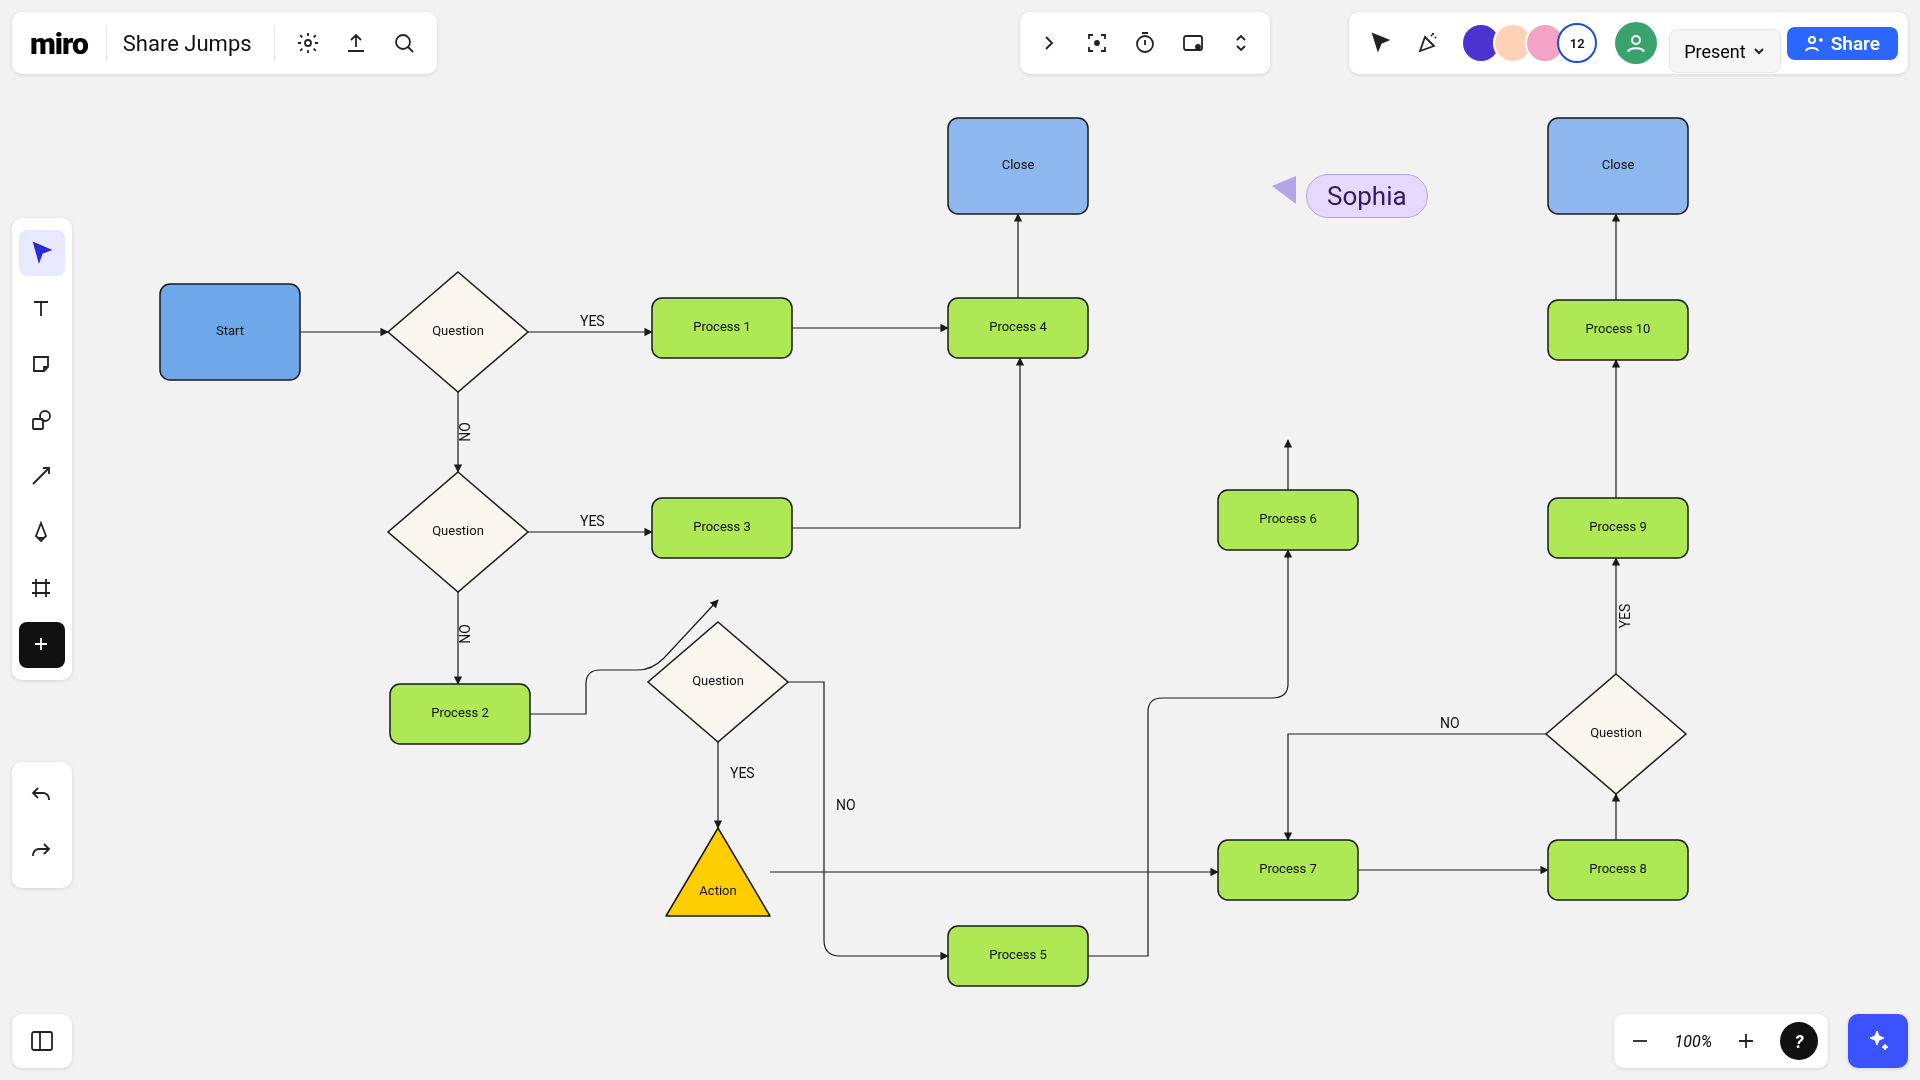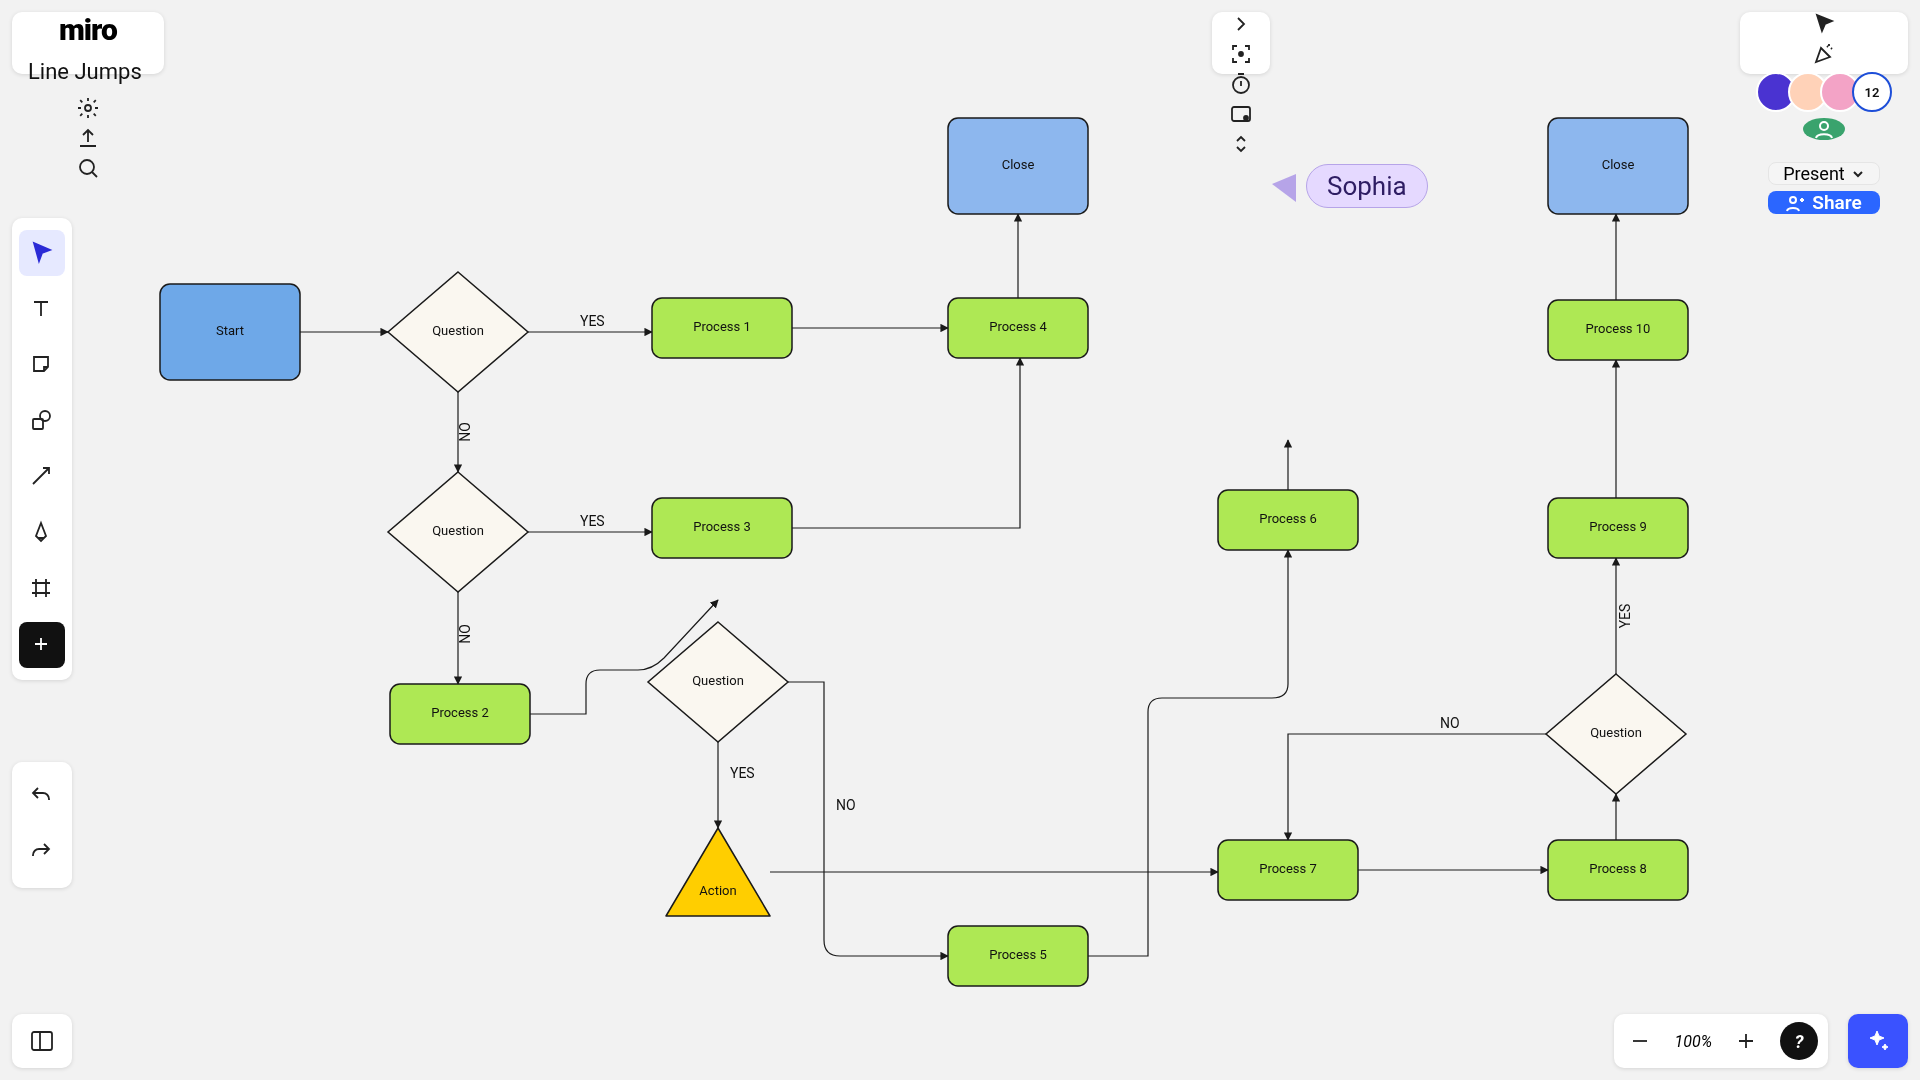--- a/index.html
+++ b/index.html
@@ -11,21 +11,21 @@
     --close-fill:#8db7ee;
     --proc-fill:#aee854;
     --question-fill:#faf7f0;
     --action-fill:#ffce00;
     --accent:#2b66ff;
   }
   *{box-sizing:border-box;}
   html,body{margin:0;padding:0;width:1920px;height:1080px;overflow:hidden;font-family:-apple-system,BlinkMacSystemFont,'Segoe UI',Roboto,Helvetica,Arial,sans-serif;background:var(--bg);} 
 
   
-  .tb-cluster{position:absolute;display:flex;align-items:center;background:var(--panel);border-radius:10px;box-shadow:0 1px 4px rgba(0,0,0,.12);height:62px;padding:0 12px;gap:6px;flex-direction:column;}
+  .tb-cluster{position:absolute;display:flex;align-items:center;background:var(--panel);border-radius:10px;box-shadow:0 1px 4px rgba(0,0,0,.12);height:62px;padding:0 12px;gap:6px;}
   #tb-left{left:12px;top:12px;}
   #tb-mid {right:650px;top:12px;padding:0 8px;}
   #tb-right{right:12px;top:12px;padding:0 10px;}
 
   .logo{font-size:30px;font-weight:900;letter-spacing:-1px;margin:0 6px 0 6px;}
   .vsep{width:1px;height:34px;background:var(--border);margin:0 6px;}
   .title{font-size:22px;color:#111;margin:0 10px 0 4px;}
   .tb-btn{display:flex;align-items:center;justify-content:center;width:42px;height:42px;border-radius:8px;cursor:pointer;}
   .tb-btn svg{width:24px;height:24px;stroke:#222;stroke-width:1.8;fill:none;}
 
@@ -71,21 +71,21 @@
   .n-rect{fill:var(--proc-fill);stroke:var(--node-stroke);stroke-width:1.5;rx:10;}
   .n-start{fill:var(--start-fill);}
   .n-close{fill:var(--close-fill);}
   .n-dia{fill:var(--question-fill);stroke:var(--node-stroke);stroke-width:1.5;}
   .n-tri{fill:var(--action-fill);stroke:var(--node-stroke);stroke-width:1.5;stroke-linejoin:round;}
   .e-line{fill:none;stroke:var(--node-stroke);stroke-width:1.2;marker-end:url(#arrow);}
   .e-lbl{font-size:14px;fill:#111;}
   .n-txt{font-size:13px;fill:#111;text-anchor:middle;dominant-baseline:middle;}
 
   
-  #cursor-tag{position:absolute;display:flex;align-items:center;gap:10px;}
+  #cursor-tag{position:absolute;display:flex;align-items:flex-start;gap:10px;margin-top:10px;}
   #cursor-tag .ptr{width:0;height:0;border-top:14px solid transparent;border-bottom:14px solid transparent;border-right:24px solid #b6a4e8;transform:skewY(10deg);}
   #cursor-tag .pill{background:#e5d9ff;border:1px solid #b6a4e8;border-radius:999px;padding:6px 20px;font-size:26px;color:#2e1d63;}
 </style>
 </head>
 <body>
 
 <div id="canvas">
   <svg id="flow-svg">
     <defs>
       <marker id="arrow" viewBox="0 0 10 10" refX="9" refY="5" markerWidth="7" markerHeight="7" orient="auto-start-reverse">
@@ -164,21 +164,21 @@
 </div>
 
 <div id="cursor-tag" style="left: 1272px; top: 164px;">
   <div class="ptr"></div>
   <div class="pill">Sophia</div>
 </div>
 
 <div id="tb-left" class="tb-cluster">
   <div class="logo">miro</div>
   <div class="vsep"></div>
-  <div class="title">Line Jumps</div>
+  <div class="title">Share Jumps</div>
   <div class="vsep"></div>
   <div class="tb-btn">
     <svg>
         <circle cx="12" cy="12" r="3"></circle>
         <path d="M12 2v3M12 19v3M4.2 4.2l2.1 2.1M17.7 17.7l2.1 2.1M2 12h3M19 12h3M4.2 19.8l2.1-2.1M17.7 6.3l2.1-2.1"></path>
       </svg>
   </div>
   <div class="tb-btn">
     <svg>
         <path d="M12 16V4M7 9l5-5 5 5M4 20h16"></path>

